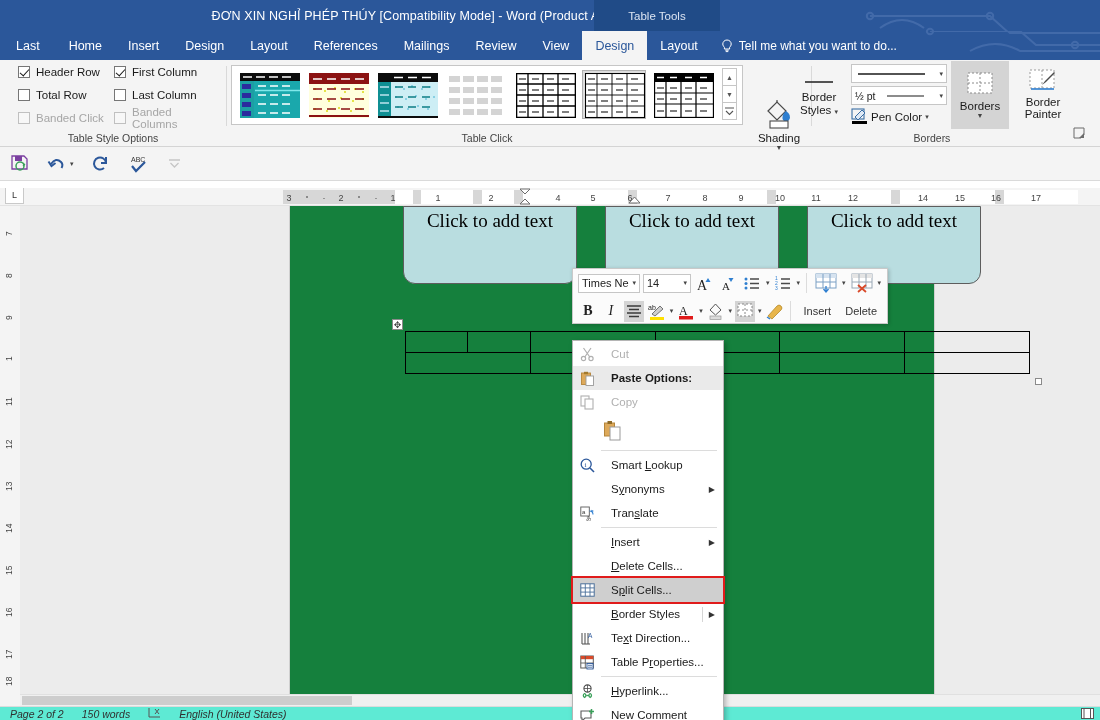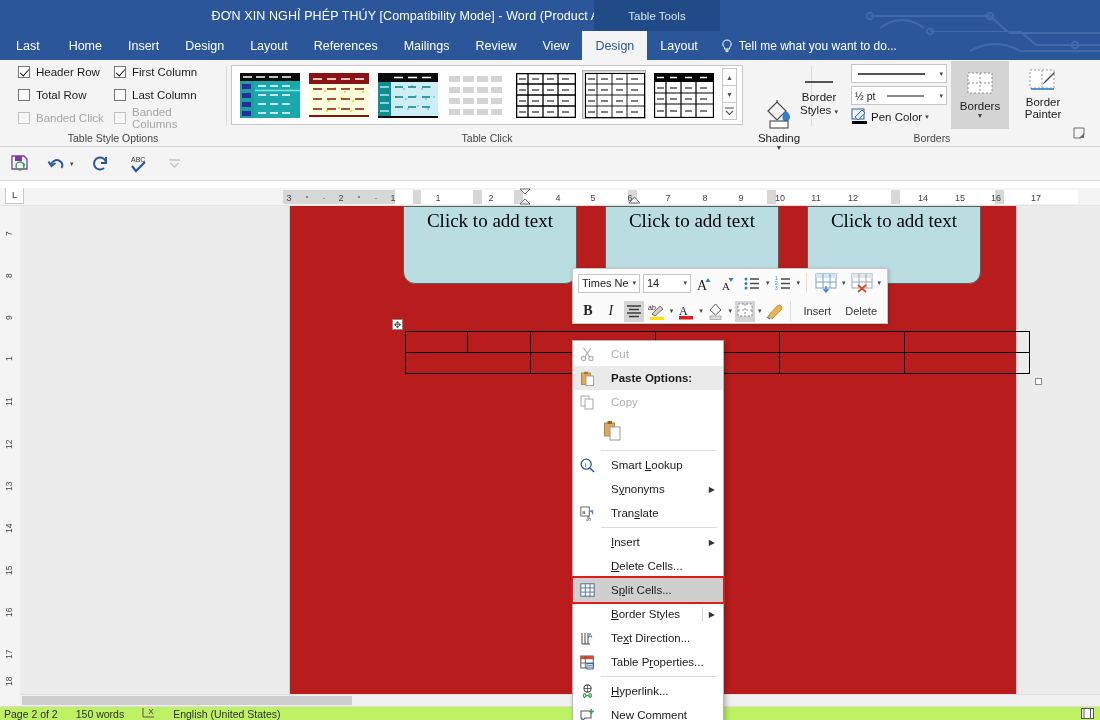--- a/index.html
+++ b/index.html
@@ -141,22 +141,22 @@
   }
   .vtick{ position:absolute; left:4px; font-size:8.5px; color:#444;
           transform:rotate(-90deg); transform-origin:left top; white-space:nowrap; }
 
   
   .docarea{
     position:absolute; left:20px; top:206px; width:1080px; height:500px;
     background:#ececec; overflow:hidden;
   }
   .page{
-    position:absolute; left:270px; top:0px; width:726px; height:500px;
-    background:#b91c1c; box-shadow:0 0 0 1px #d0d0d0;text-align:right;
+    position:absolute; left:270px; top:0px; width:644px; height:500px;
+    background:#15803d; box-shadow:0 0 0 1px #d0d0d0;text-align:right;
   }
   .textbox{
     position:absolute; width:174px; height:78px;
     background:#b9dde0; border:1px solid #5d5d5d;
     border-radius:0 0 12px 12px;
     display:flex; align-items:flex-start; justify-content:center;
     font-family:"Liberation Serif", serif; font-size:19px; color:#000;
     padding-top:3px; white-space:nowrap;
   }
 
@@ -206,23 +206,23 @@
   .redbox{
     position:absolute; left:-2px; right:-2px; top:-2px; bottom:-2px;
     border:2.5px solid #e01b1b; pointer-events:none;
   }
   .msep-h{ height:1px; background:#dcdcdc; margin:2px 6px 2px 28px; }
   .pastebox{ height:34px; display:flex; align-items:center; padding-left:30px; }
 
   
   .statusbar{
     position:absolute; left:0; bottom:0; width:1100px; height:14px;
-    background:#bef264; border-top:1px solid #dcdcdc;
-    display:flex; align-items:center; gap:18px; padding-left:4px;
-    font-size:10.5px; color:#303030;
+    background:#5eead4; border-top:1px solid #dcdcdc;
+    display:flex; align-items:center; gap:18px; padding-left:10px;
+    font-size:10.5px; color:#303030;font-style:italic;
   }
   .statusbar .right{ margin-left:auto; margin-right:6px; display:flex; align-items:center; gap:6px; }
   .hscroll{
     position:absolute; left:20px; bottom:14px; width:1080px; height:12px;
     background:#f0f0f0; border-top:1px solid #e0e0e0;
   }
   .hscroll .thumb{ position:absolute; left:2px; top:1px; width:330px; height:9px; background:#cdcdcd; }
   u.acc{ text-decoration:underline; }
 </style>
 </head>

